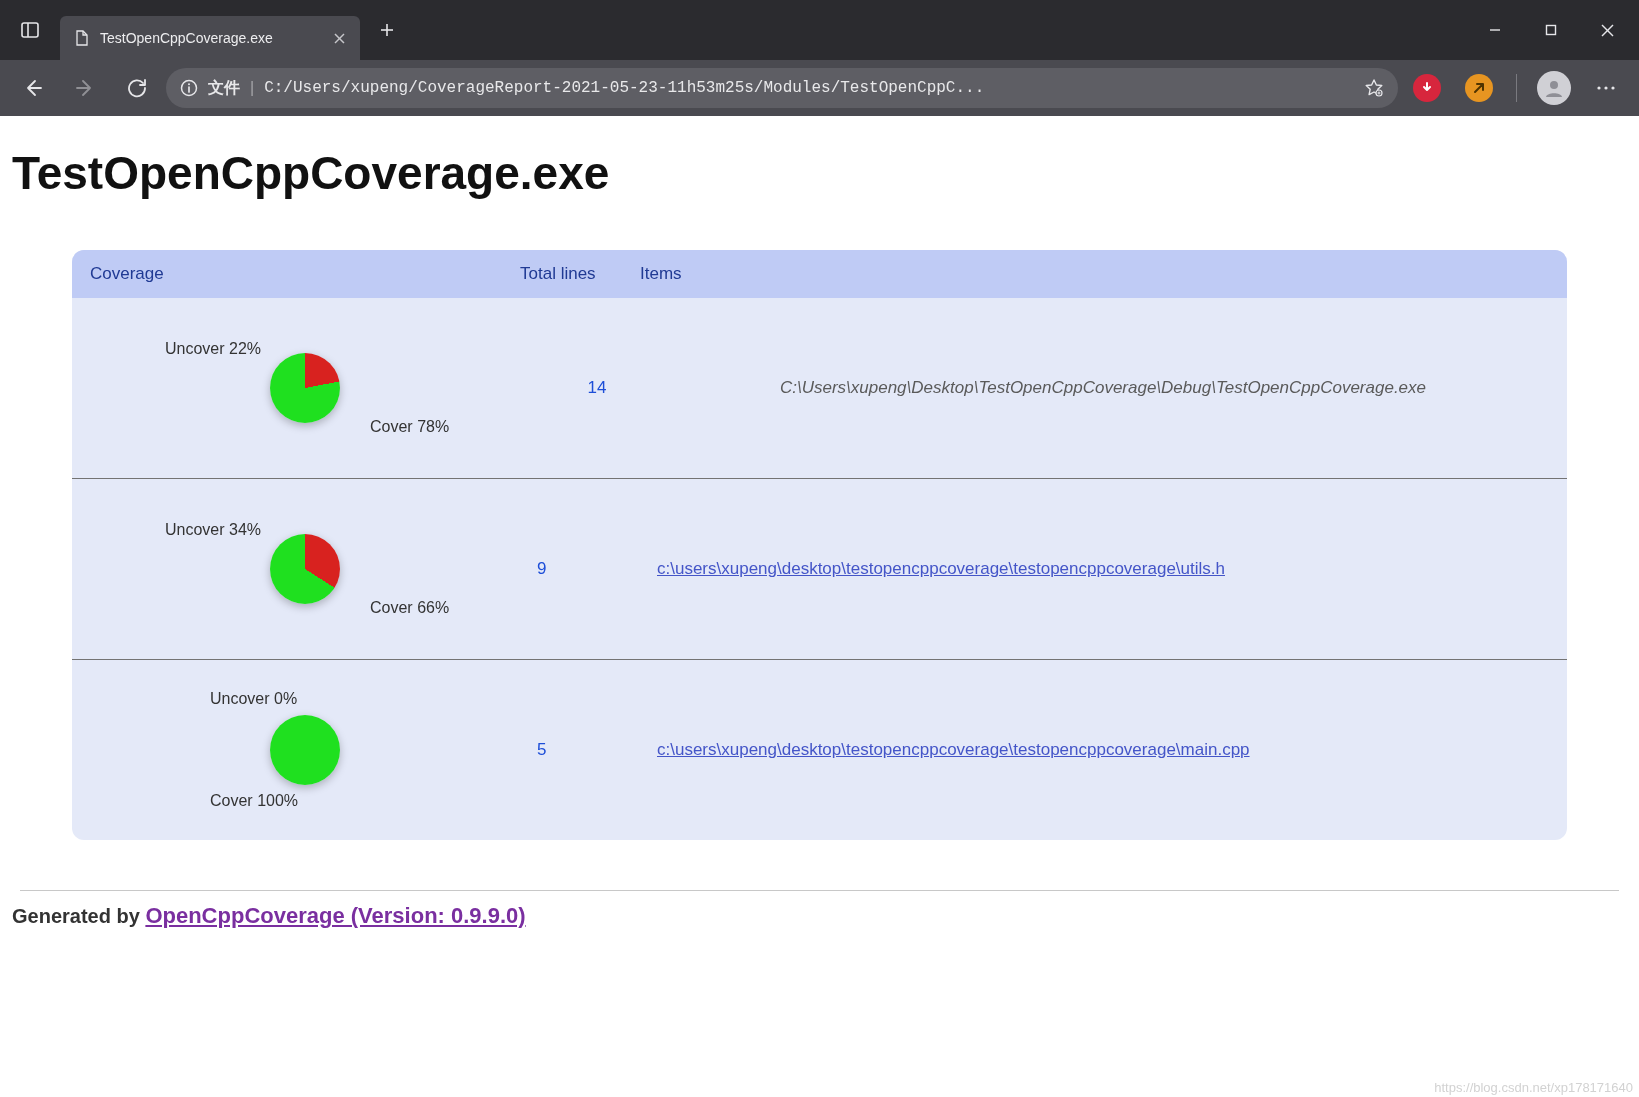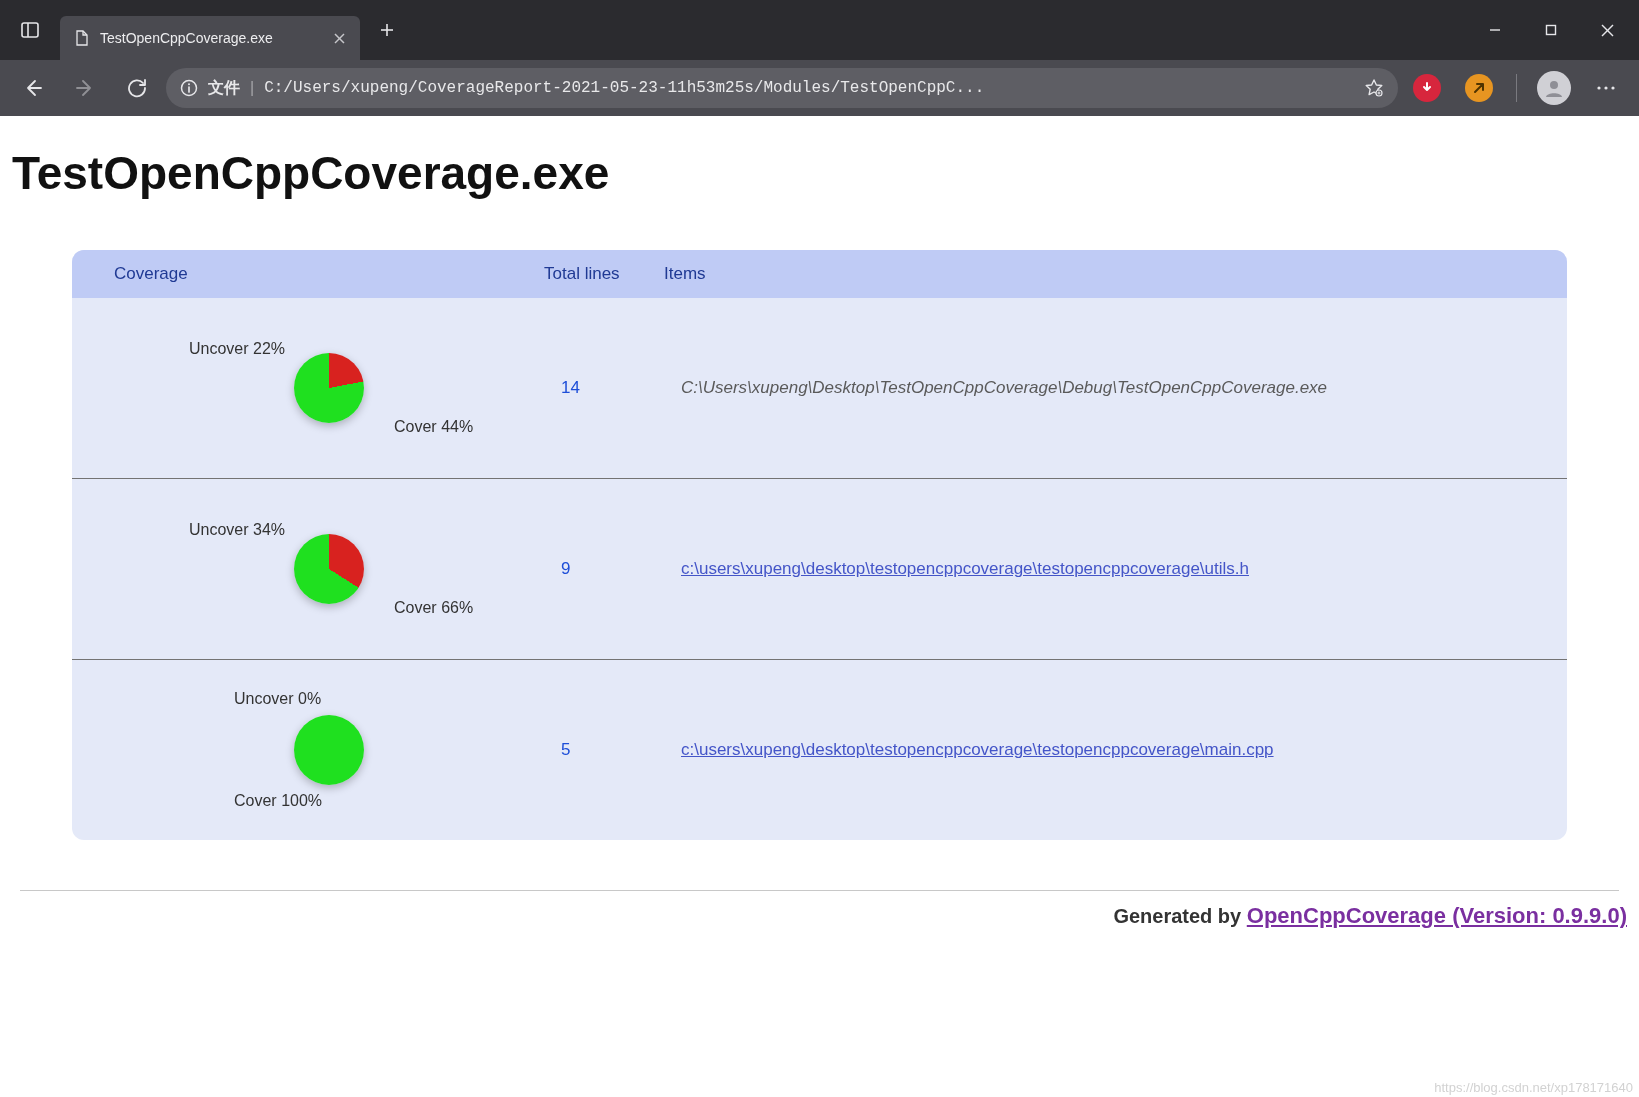--- a/index.html
+++ b/index.html
@@ -121,35 +121,35 @@
     overflow:hidden;
   }
   .report-header {
     background:#bfcbf5;
     display:flex;
     padding: 14px 18px;
     color:#203a94;
     font-size:17px;
     font-weight:500;
   }
-  .col-cov   { width: 430px; margin-left: 24px; }
+  .col-cov   { width: 430px; }
   .col-lines { width: 120px; color:#444;}
   .col-items { flex:1; color:#444;}
   .report-header .col-cov,
   .report-header .col-lines,
   .report-header .col-items { color:#203a94; }
 
   .row {
     display:flex;
     align-items:center;
     padding: 30px 18px;
     border-top:1px solid #737373;
     font-size:17px;
   }
-  .row:first-of-type { border-top:none; }
+  .row:first-of-type { border-top:none;text-align:center; }
   .row .col-lines { color:#1d4ed8;margin-left:17px; }
   .row .col-items a { color:#4455c8; text-decoration:underline; }
   .row .col-items span.plain { color:#5a5a5a;font-style:italic; }
 
   .pie-wrap {
     position:relative;
     display:flex;
     align-items:center;
     justify-content:center;
     height:120px;
@@ -166,21 +166,21 @@
     color:#333;
     white-space:nowrap;
   }
 
   hr.footer-sep {
     margin: 50px 8px 12px 8px;
     border:none;
     border-top:1px solid #c8c8c8;
   }
   .footer {
-    text-align:right;
+    text-align:left;
     font-size:20px;
     font-weight:700;
     padding-bottom:10px;
   }
   .footer a {
     color:#7a2fa0;
     text-decoration:underline;
     font-size:22px;
   }
   .watermark {
@@ -312,21 +312,21 @@
       <div class="col-cov">Coverage</div>
       <div class="col-lines">Total lines</div>
       <div class="col-items">Items</div>
     </div>
     <div id="rows">
         <div class="row">
           <div class="col-cov">
             <div class="pie-wrap">
               <div class="pie" style="background: conic-gradient(rgb(216, 34, 31) 0deg, rgb(216, 34, 31) 79.2deg, rgb(31, 224, 31) 79.2deg, rgb(31, 224, 31) 360deg);"></div>
               <div class="pie-label" style="top: 12px; left: 75px;">Uncover 22%</div>
-              <div class="pie-label" style="bottom: 12px; left: 280px;">Cover 44%</div>
+              <div class="pie-label" style="bottom: 12px; left: 280px;">Cover 78%</div>
             </div>
           </div>
           <div class="col-lines">14</div>
           <div class="col-items"><span class="plain">C:\Users\xupeng\Desktop\TestOpenCppCoverage\Debug\TestOpenCppCoverage.exe</span></div>
         </div>
         <div class="row">
           <div class="col-cov">
             <div class="pie-wrap">
               <div class="pie" style="background: conic-gradient(rgb(216, 34, 31) 0deg, rgb(216, 34, 31) 122.4deg, rgb(31, 224, 31) 122.4deg, rgb(31, 224, 31) 360deg);"></div>
               <div class="pie-label" style="top: 12px; left: 75px;">Uncover 34%</div>

